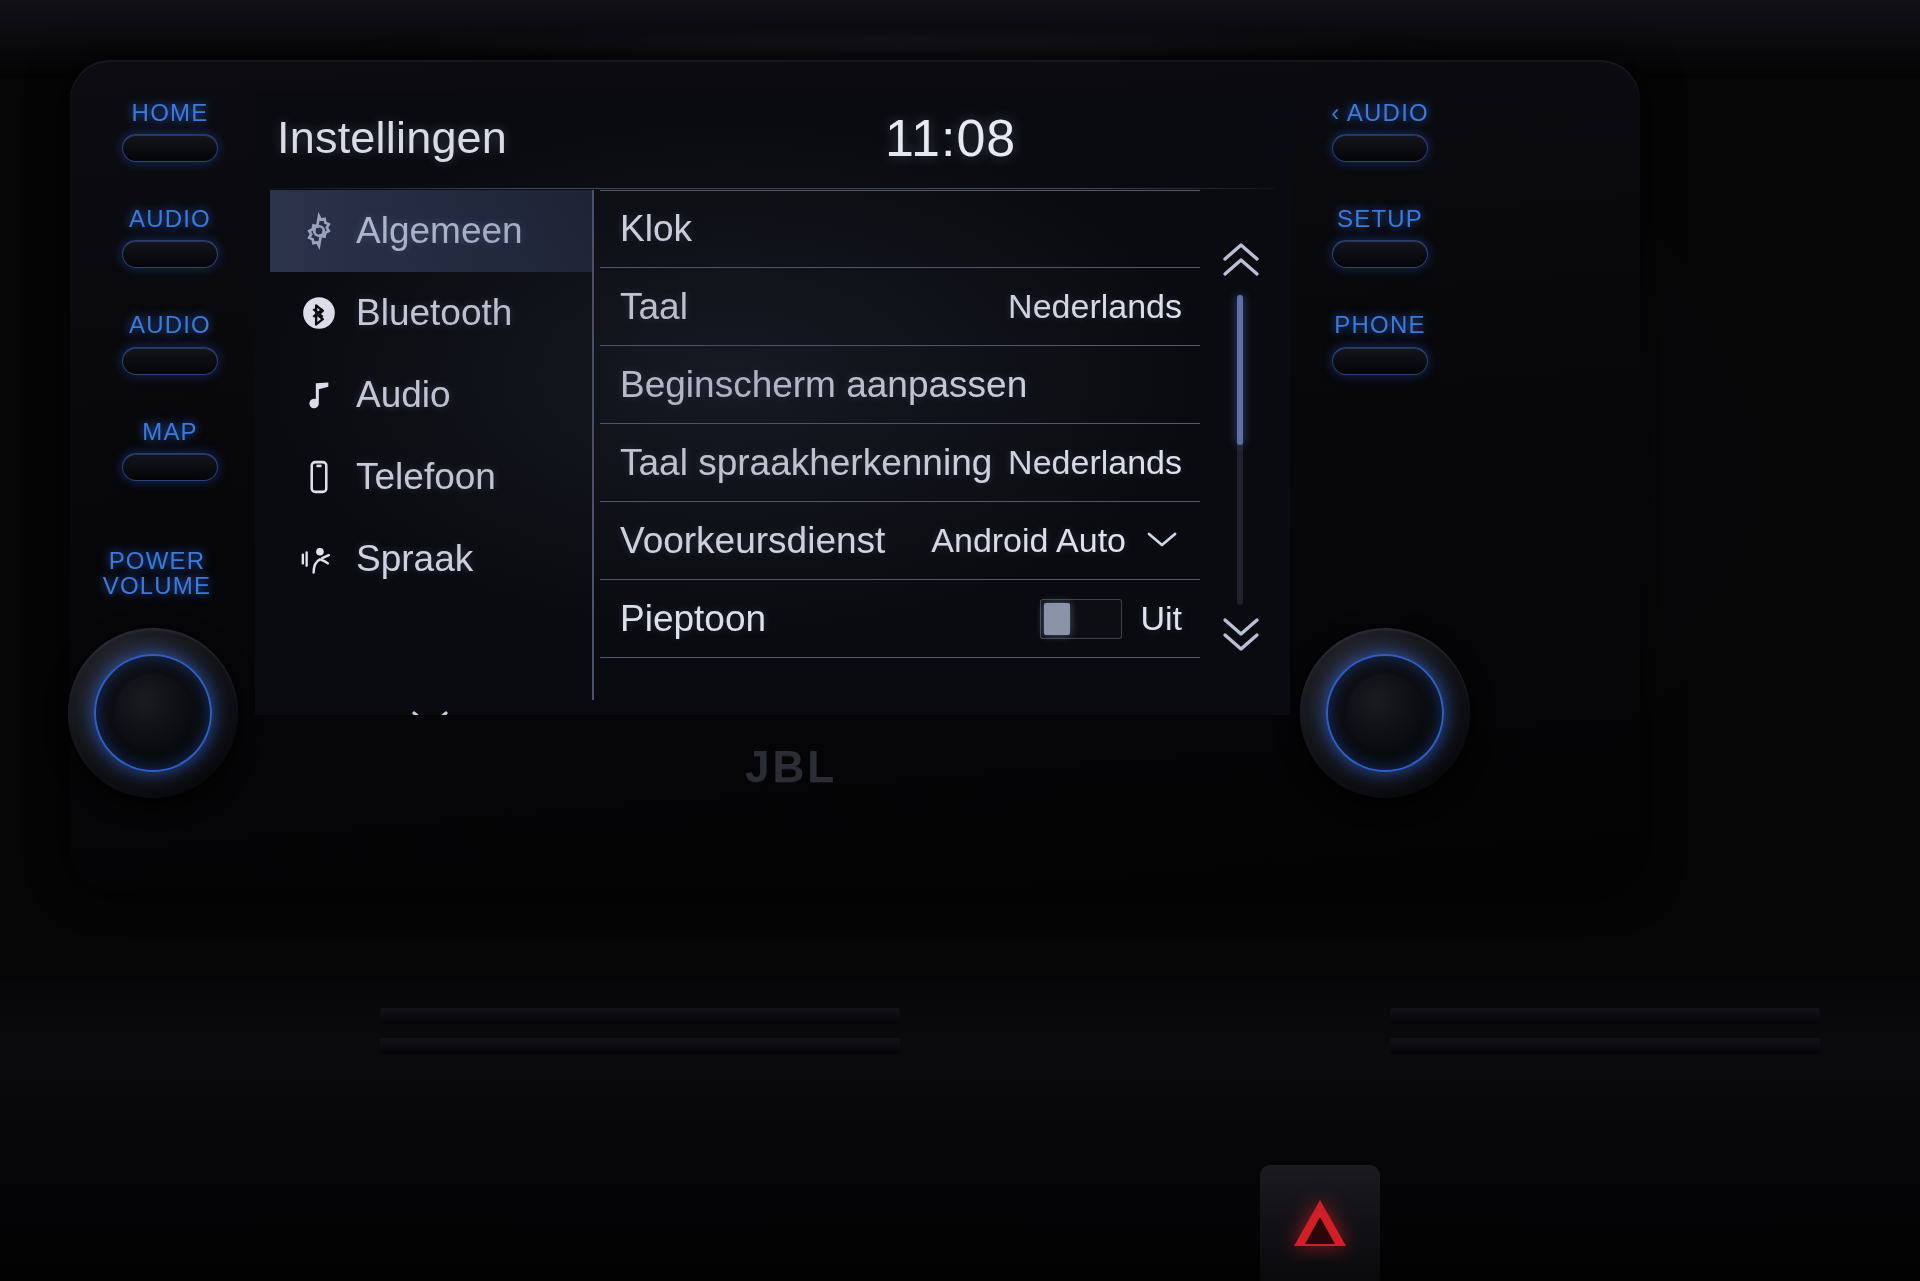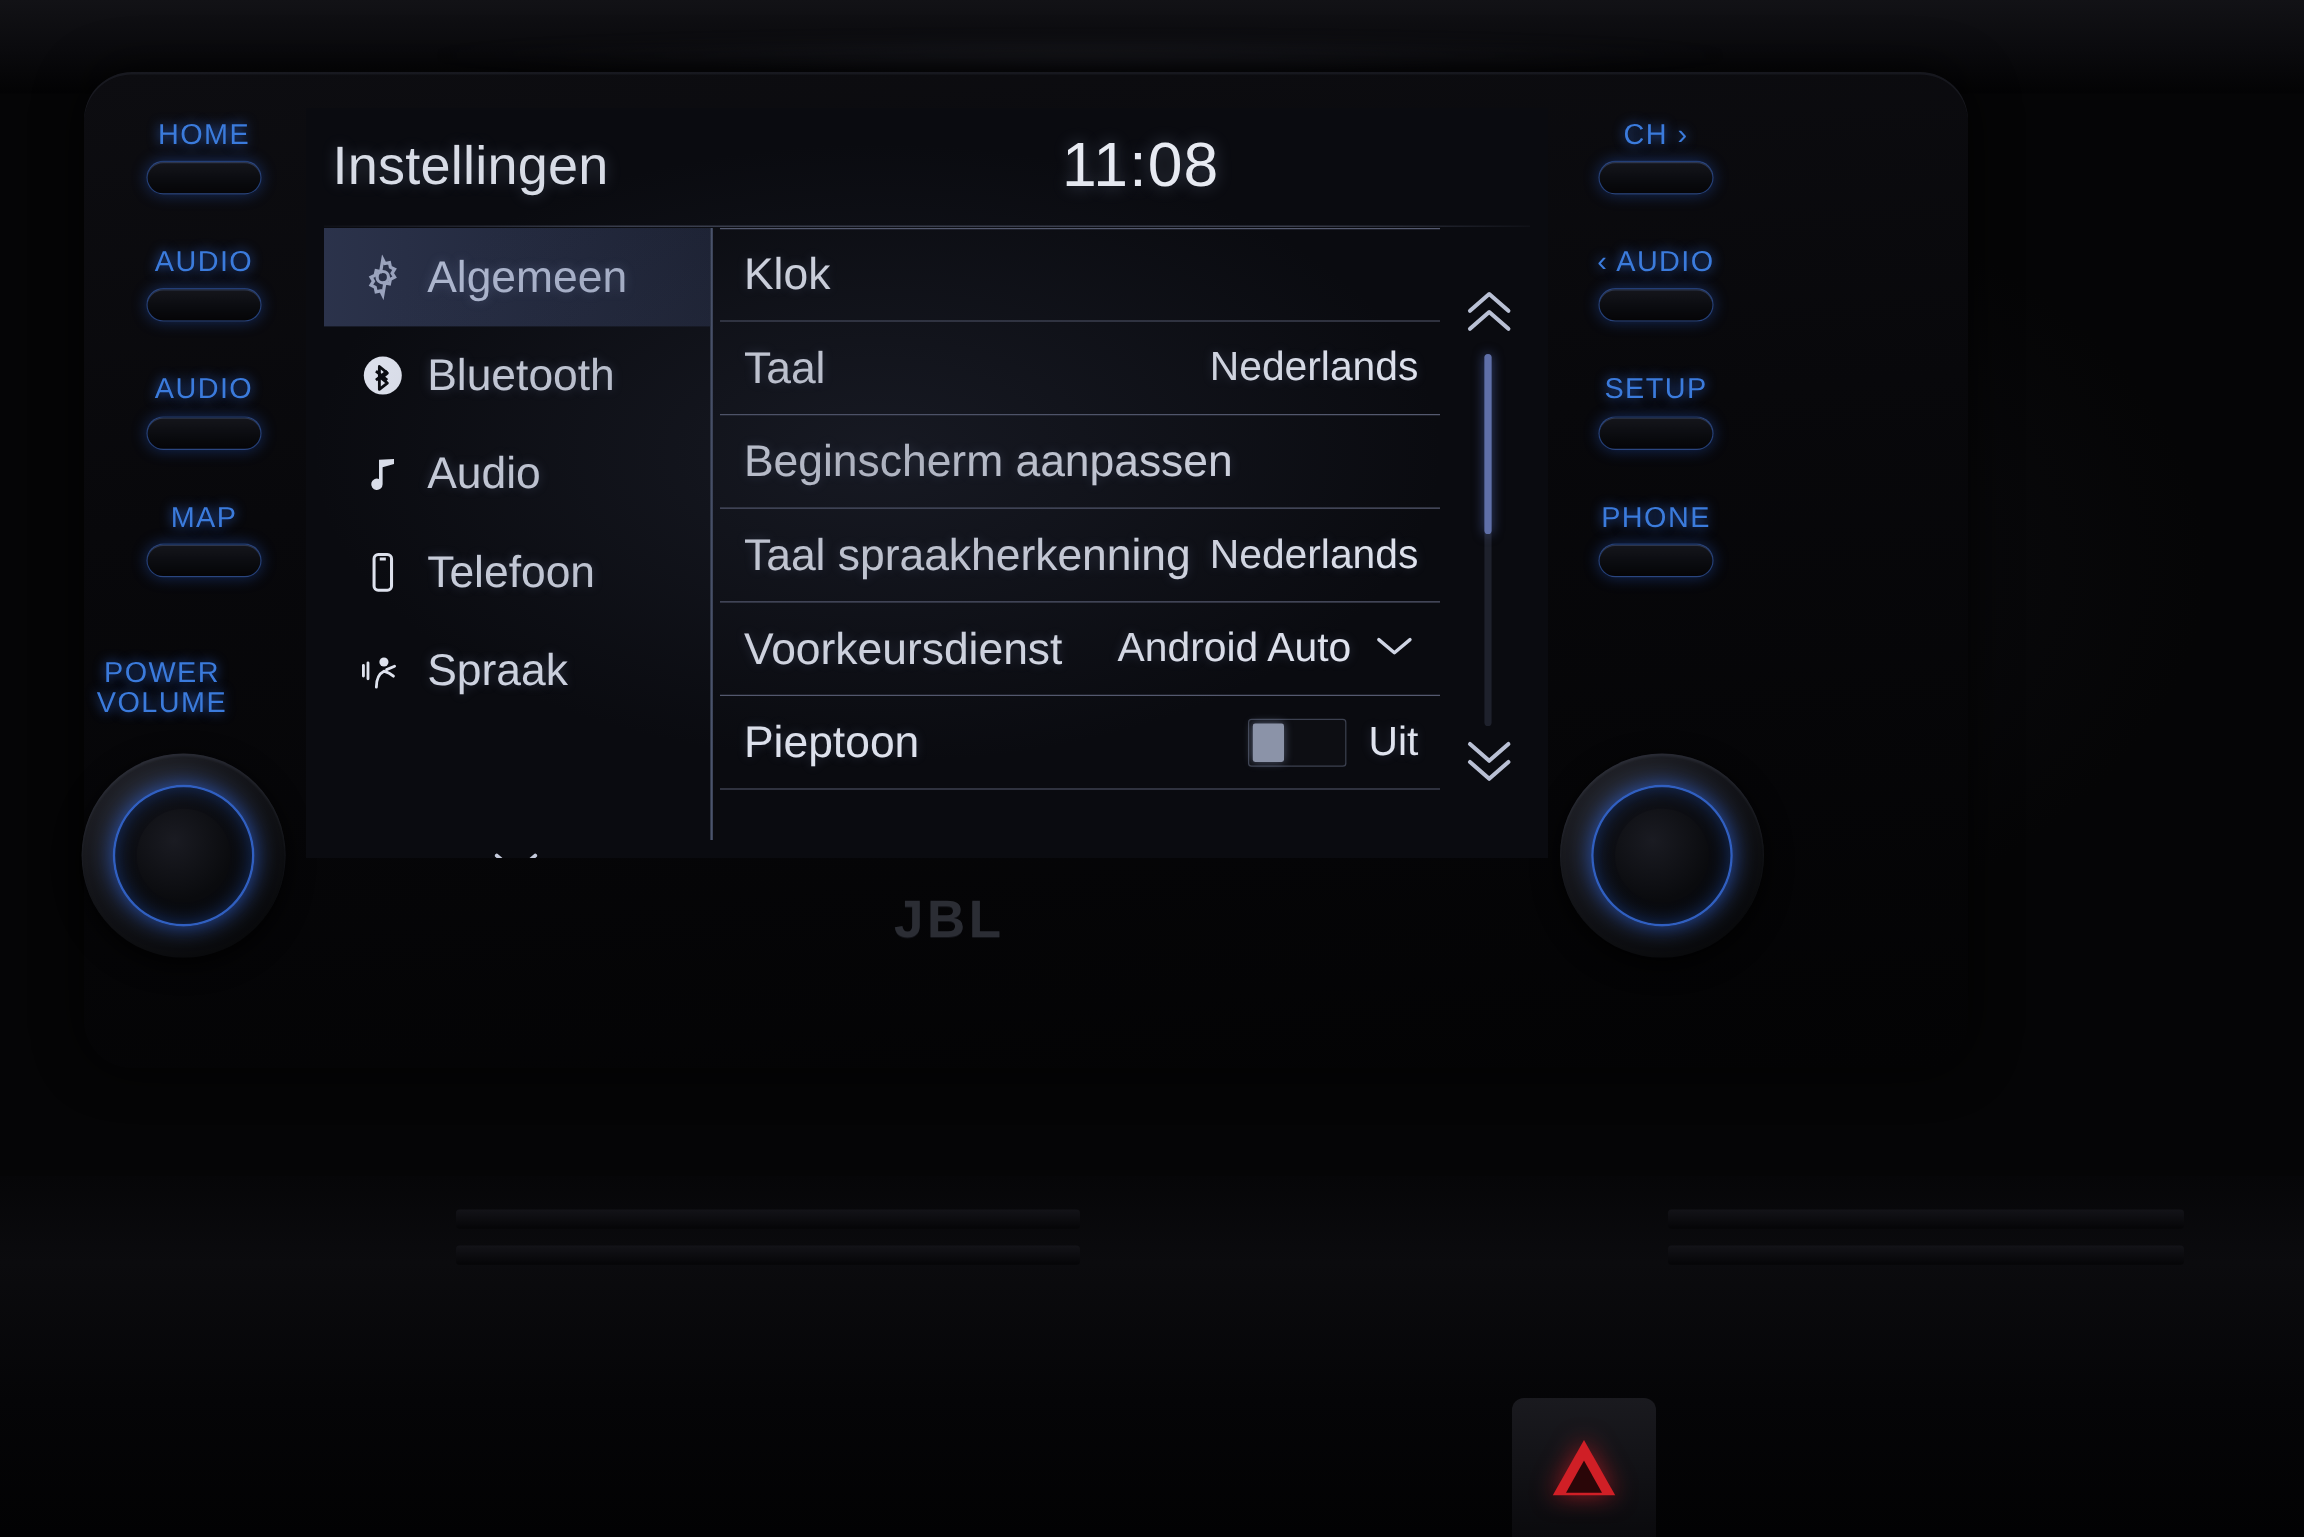--- a/index.html
+++ b/index.html
@@ -221,21 +221,21 @@
   }
   #knob-left { left: 68px; top: 628px; }
   #knob-right { left: 1300px; top: 628px; }
 
   .knob-caption {
     position: absolute; width: 200px; text-align: center;
     font-size: 24px; color: #3b7bdc; line-height: 1.06;
     text-shadow: 0 0 10px rgba(50,110,230,0.85);
     letter-spacing: 1.2px; white-space: pre-line;
   }
-  #cap-left { left: 35px; top: 548px; }
+  #cap-left { left: 57px; top: 548px; }
   #cap-right { left: 1285px; top: 548px; }
 
   
   .jbl {
     position: absolute; left: 745px; top: 742px;
     font-size: 44px; font-weight: bold; letter-spacing: 3px;
     color: #2b2d34; font-family: "Liberation Sans", sans-serif;
     text-shadow: 0 1px 0 rgba(120,130,160,0.12);
   }
 </style>
@@ -273,24 +273,20 @@
 
   <div class="knob-caption" id="cap-left">POWER
 VOLUME</div>
   <div class="knob-outer" id="knob-left">
     <div class="knob-ring">
       <div class="knob-core"></div>
     </div>
   </div>
 
   <div class="key-col-right">
-    <div class="hardkey">
-      <div class="klabel">CH ›</div>
-      <div class="kbtn"></div>
-    </div>
     <div class="hardkey">
       <div class="klabel">‹ AUDIO</div>
       <div class="kbtn"></div>
     </div>
     <div class="hardkey">
       <div class="klabel">SETUP</div>
       <div class="kbtn"></div>
     </div>
     <div class="hardkey">
       <div class="klabel">PHONE</div>

